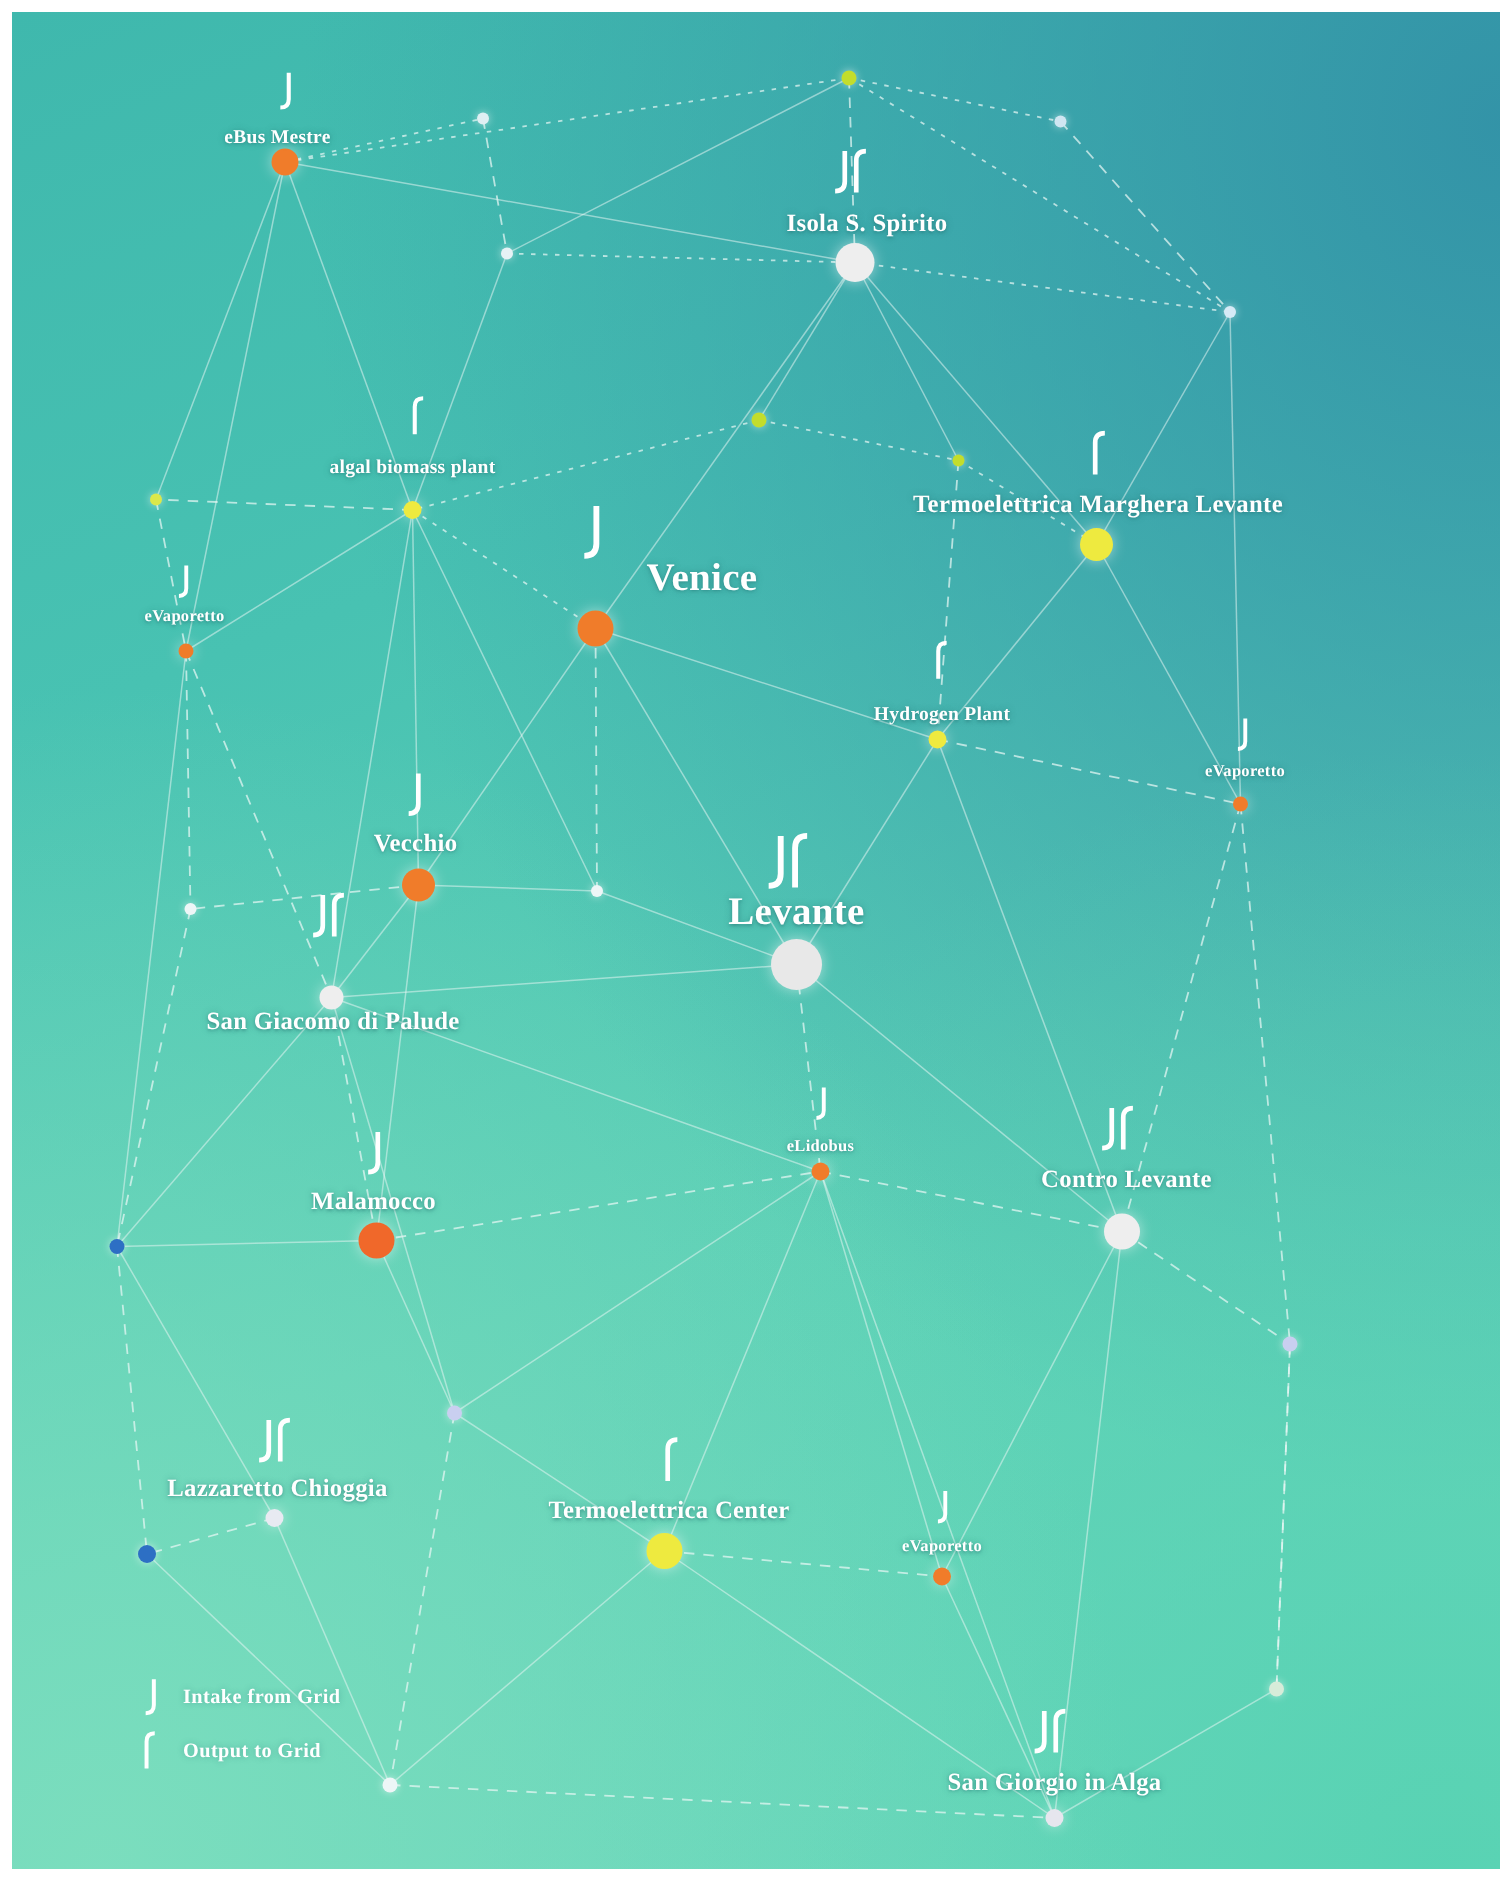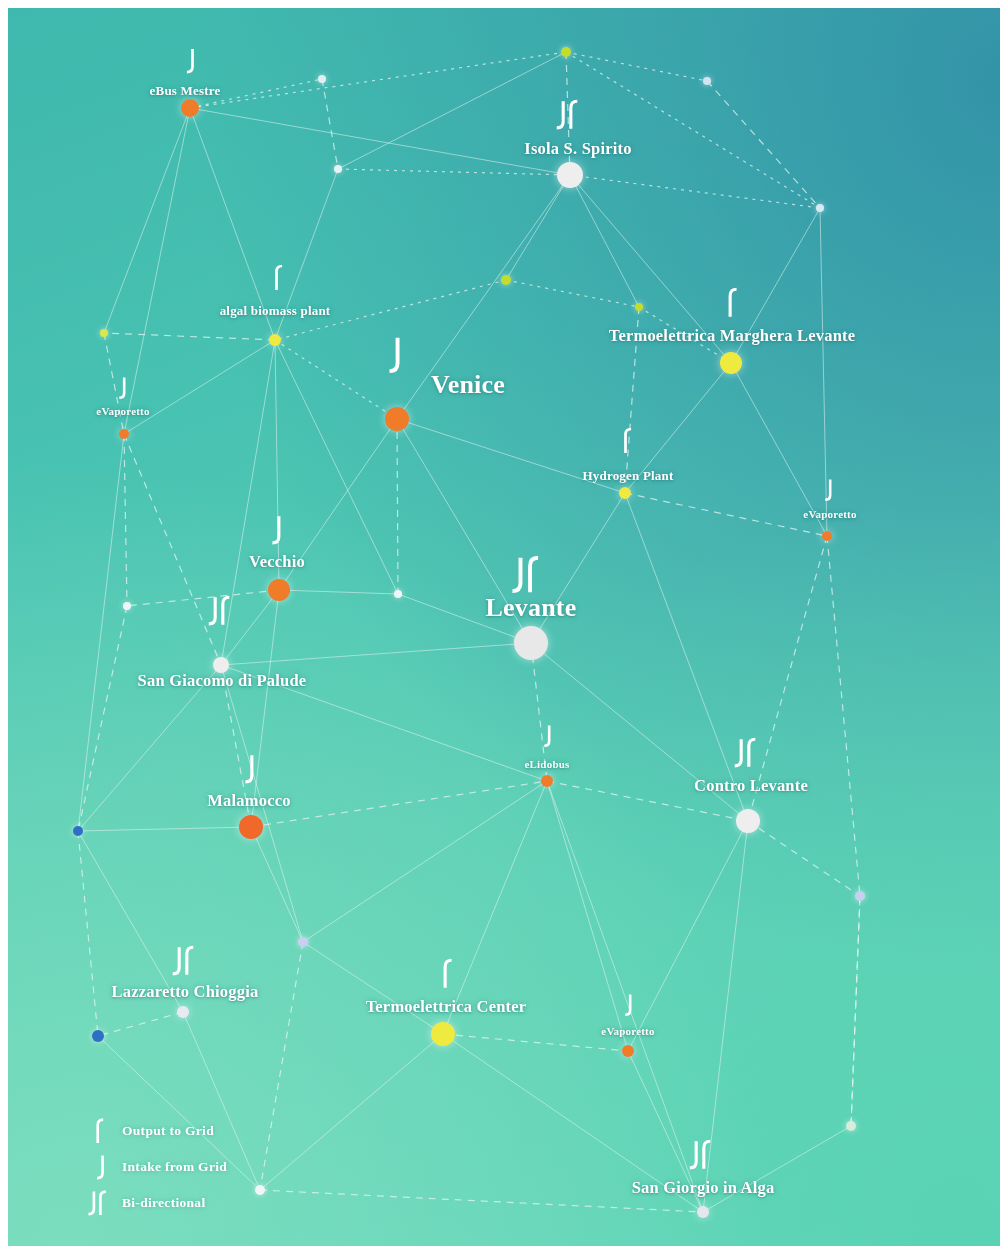--- a/index.html
+++ b/index.html
@@ -279,39 +279,29 @@
         <div class="nlabel t-mid" style="left: 177px; top: 984px;">Lazzaretto Chioggia</div>
         <div class="nlabel t-mid" style="left: 438px; top: 999px;">Termoelettrica Center</div>
         <div class="nlabel t-xs" style="left: 620px; top: 1023px;">eVaporetto</div>
         <div class="nlabel t-mid" style="left: 695px; top: 1180px;">San Giorgio in Alga</div>
       </div>
 
     <div class="legend">
         <div class="legend-row">
           <div class="legend-ico">
             <svg width="20.28" height="26.52" viewBox="0 0 20.28 26.52">
-              <path d="M7.7064 24.96 L7.7064 7.0200000000000005 Q7.7064 1.56 13.1664 1.56" fill="none" stroke="#fff" stroke-width="2.652" stroke-linecap="butt"></path>
-            </svg>
-          </div>
-          <div class="legend-text">Output to Grid</div>
-        </div>
-        <div class="legend-row">
-          <div class="legend-ico">
-            <svg width="20.28" height="26.52" viewBox="0 0 20.28 26.52">
               <path d="M12.5736 1.56 L12.5736 18.72 Q12.5736 24.18 7.113600000000001 24.18" fill="none" stroke="#fff" stroke-width="2.652" stroke-linecap="butt"></path>
               <path d="M5.5536 19.5 L12.1836 24.18 L5.5536 28.86 Z" fill="#fff" opacity="0"></path>
             </svg>
           </div>
           <div class="legend-text">Intake from Grid</div>
         </div>
         <div class="legend-row">
           <div class="legend-ico">
-            <svg width="25.35" height="26.52" viewBox="0 0 25.35 26.52">
-              <path d="M6.895200000000001 1.56 L6.895200000000001 18.72 Q6.895200000000001 24.18 1.435200000000001 24.18" fill="none" stroke="#fff" stroke-width="2.652" stroke-linecap="butt"></path>
-              <path d="M-0.12479999999999958 19.5 L6.505200000000001 24.18 L-0.12479999999999958 28.86 Z" fill="#fff" opacity="0"></path>
-              <path d="M13.384800000000002 24.96 L13.384800000000002 7.0200000000000005 Q13.384800000000002 1.56 18.844800000000003 1.56" fill="none" stroke="#fff" stroke-width="2.652" stroke-linecap="butt"></path>
+            <svg width="20.28" height="26.52" viewBox="0 0 20.28 26.52">
+              <path d="M7.7064 24.96 L7.7064 7.0200000000000005 Q7.7064 1.56 13.1664 1.56" fill="none" stroke="#fff" stroke-width="2.652" stroke-linecap="butt"></path>
             </svg>
           </div>
-          <div class="legend-text">Bi-directional</div>
+          <div class="legend-text">Output to Grid</div>
         </div>
       </div>
   </div>
 </div>
 
 </body></html>

